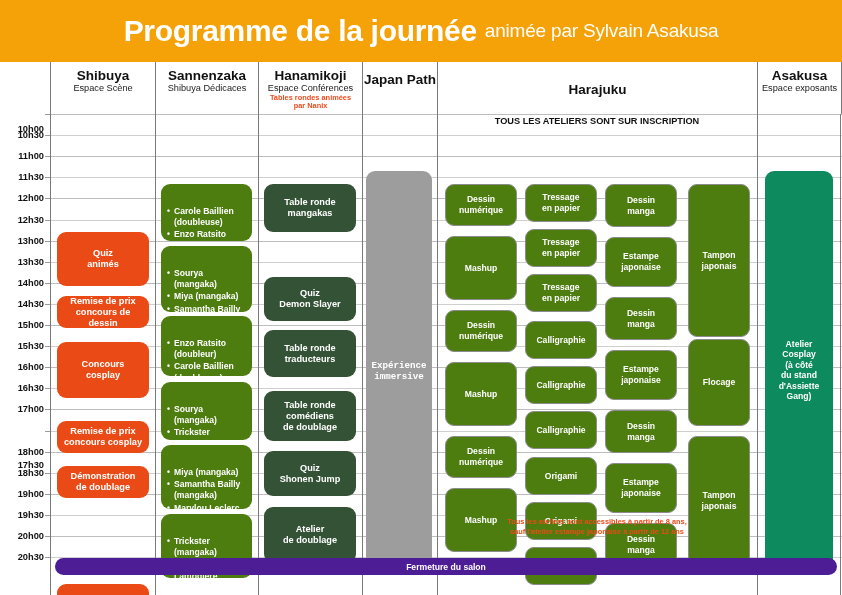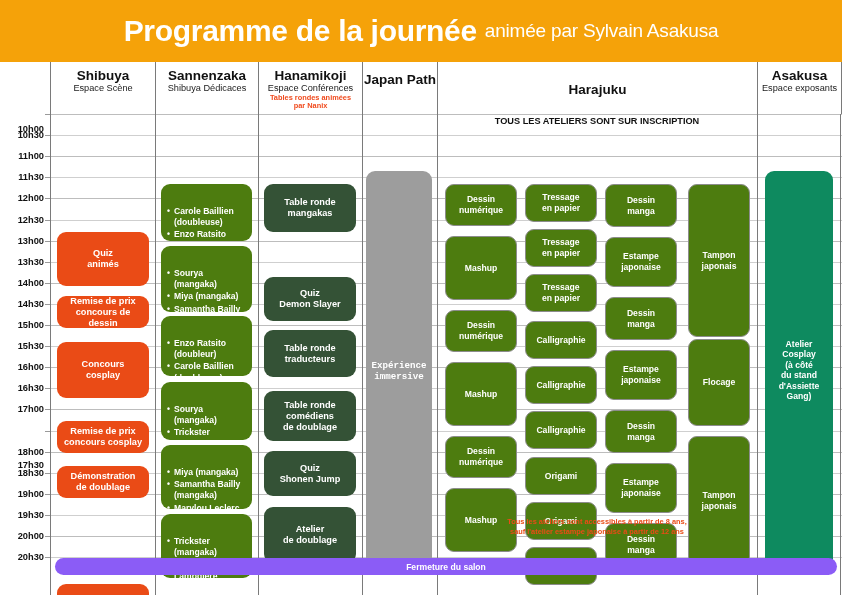--- a/index.html
+++ b/index.html
@@ -146,21 +146,21 @@
   
   #harajuku-foot {
     position: absolute;
     font-size: 7.4px; font-weight: bold; color: #ea4b16;
     text-align: center; line-height: 10px;
   }
 
   
   #closing {
     position: absolute;
-    background: #8b5cf6;
+    background: #4c1d95;
     border-radius: 9px;
     color: #fff;
     font-size: 8.6px; font-weight: bold;
     display: flex; align-items: center; justify-content: center;
   }
 </style>
 </head>
 <body>
 
 <div id="page">

